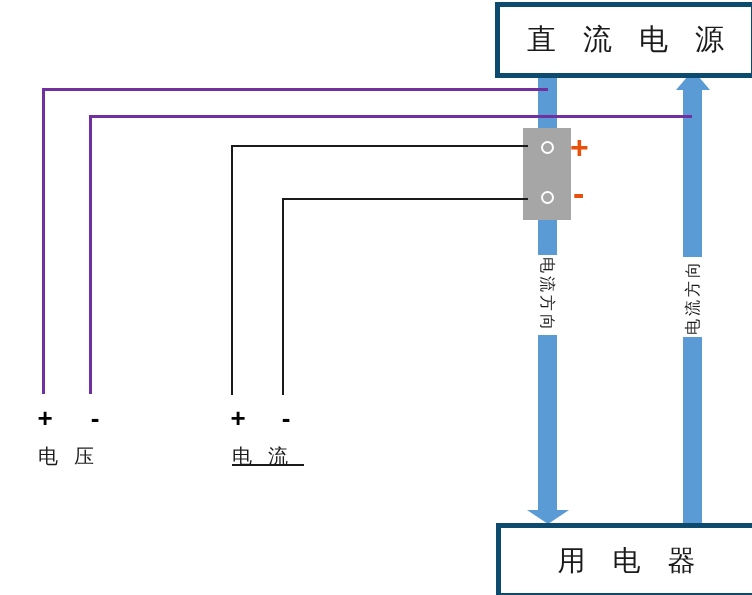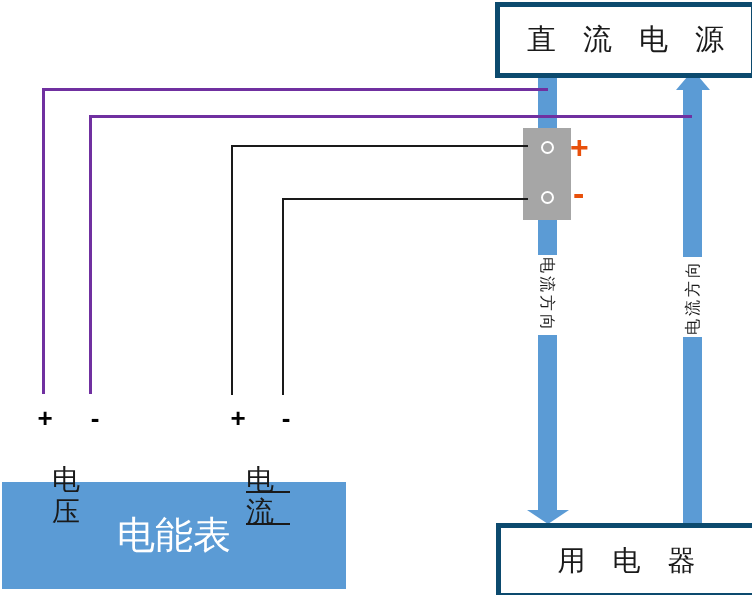--- a/index.html
+++ b/index.html
@@ -63,22 +63,22 @@
     color:#ffffff;font-size:38px;font-family:"Liberation Sans","DejaVu Sans",sans-serif;
   }
   
   .sign{
     position:absolute;width:28px;text-align:center;color:#000;
     font-family:"Liberation Sans","DejaVu Sans",sans-serif;font-weight:bold;
     font-size:26px;line-height:28px;top:404px;
   }
   .sign-vp{left:31px;} .sign-vm{left:81px;} .sign-cp{left:224px;} .sign-cm{left:272px;}
   .term-label{
-    position:absolute;top:464px;width:96px;text-align:center;color:#1a1a1a;
-    font-size:28px;line-height:32px;letter-spacing:16px;padding-left:16px;box-sizing:border-box;
+    position:absolute;top:440px;width:96px;text-align:center;color:#1a1a1a;
+    font-size:20px;line-height:32px;letter-spacing:16px;padding-left:16px;box-sizing:border-box;
   }
   .term-label-v{left:18px;} .term-label-c{left:212px;text-decoration:underline;}
 </style>
 </head>
 <body>
 
 <div class="stage">
 
   <div class="bar bar-left"></div>
   <div class="arrow-down"></div>
@@ -104,23 +104,20 @@
   <div class="wire wire-black cp-v"></div>
   <div class="wire wire-black cm-h"></div>
   <div class="wire wire-black cm-v"></div>
 
   <div class="outline-box dc-box">
     <span class="lbl">直流电源</span>
   </div>
   <div class="outline-box load-box">
     <span class="lbl">用电器</span>
   </div>
-  <div class="meter-box">
-    <span>电能表</span>
-  </div>
 
   <div class="sign sign-vp">+</div>
   <div class="sign sign-vm">-</div>
   <div class="sign sign-cp">+</div>
   <div class="sign sign-cm">-</div>
 
   <div class="term-label term-label-v">电压</div>
   <div class="term-label term-label-c">电流</div>
 
 </div>

